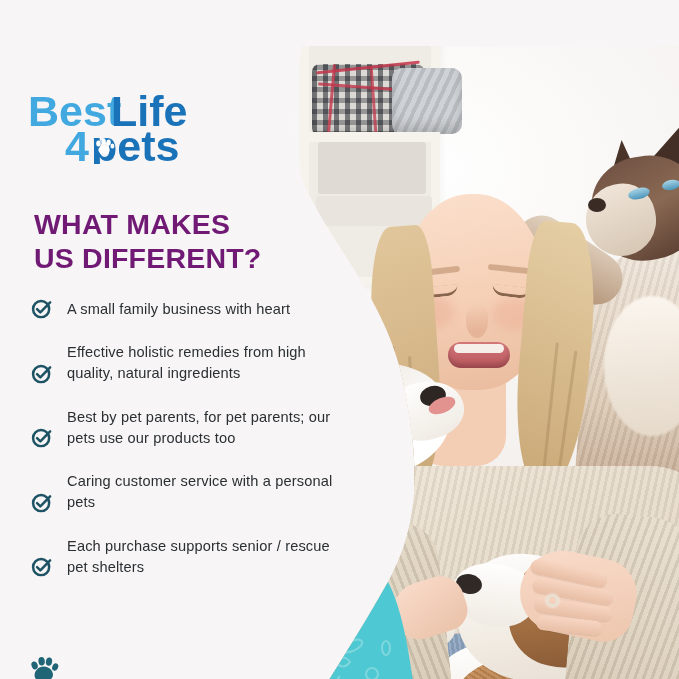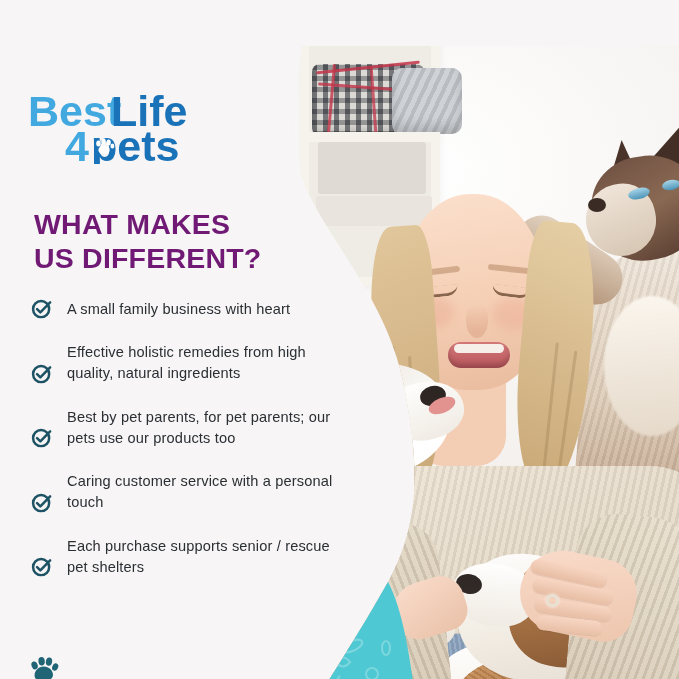--- a/index.html
+++ b/index.html
@@ -331,21 +331,21 @@
           <path d="M7.4 12.6 l3.4 3.4 L21 5.6" fill="none" stroke="#1d5364" stroke-width="2.6" stroke-linecap="round" stroke-linejoin="round"></path>
         </svg>
         <div class="btext">Best by pet parents, for pet parents; our pets use our products too</div>
       </div>
 
       <div class="bullet">
         <svg class="check" viewBox="0 0 24 24">
           <circle cx="11.6" cy="12.6" r="8.4" fill="none" stroke="#1d5364" stroke-width="2.6"></circle>
           <path d="M7.4 12.6 l3.4 3.4 L21 5.6" fill="none" stroke="#1d5364" stroke-width="2.6" stroke-linecap="round" stroke-linejoin="round"></path>
         </svg>
-        <div class="btext">Caring customer service with a personal touch</div>
+        <div class="btext">Caring customer service with a personal pets</div>
       </div>
 
       <div class="bullet">
         <svg class="check" viewBox="0 0 24 24">
           <circle cx="11.6" cy="12.6" r="8.4" fill="none" stroke="#1d5364" stroke-width="2.6"></circle>
           <path d="M7.4 12.6 l3.4 3.4 L21 5.6" fill="none" stroke="#1d5364" stroke-width="2.6" stroke-linecap="round" stroke-linejoin="round"></path>
         </svg>
         <div class="btext">Each purchase supports senior / rescue pet shelters</div>
       </div>
 

